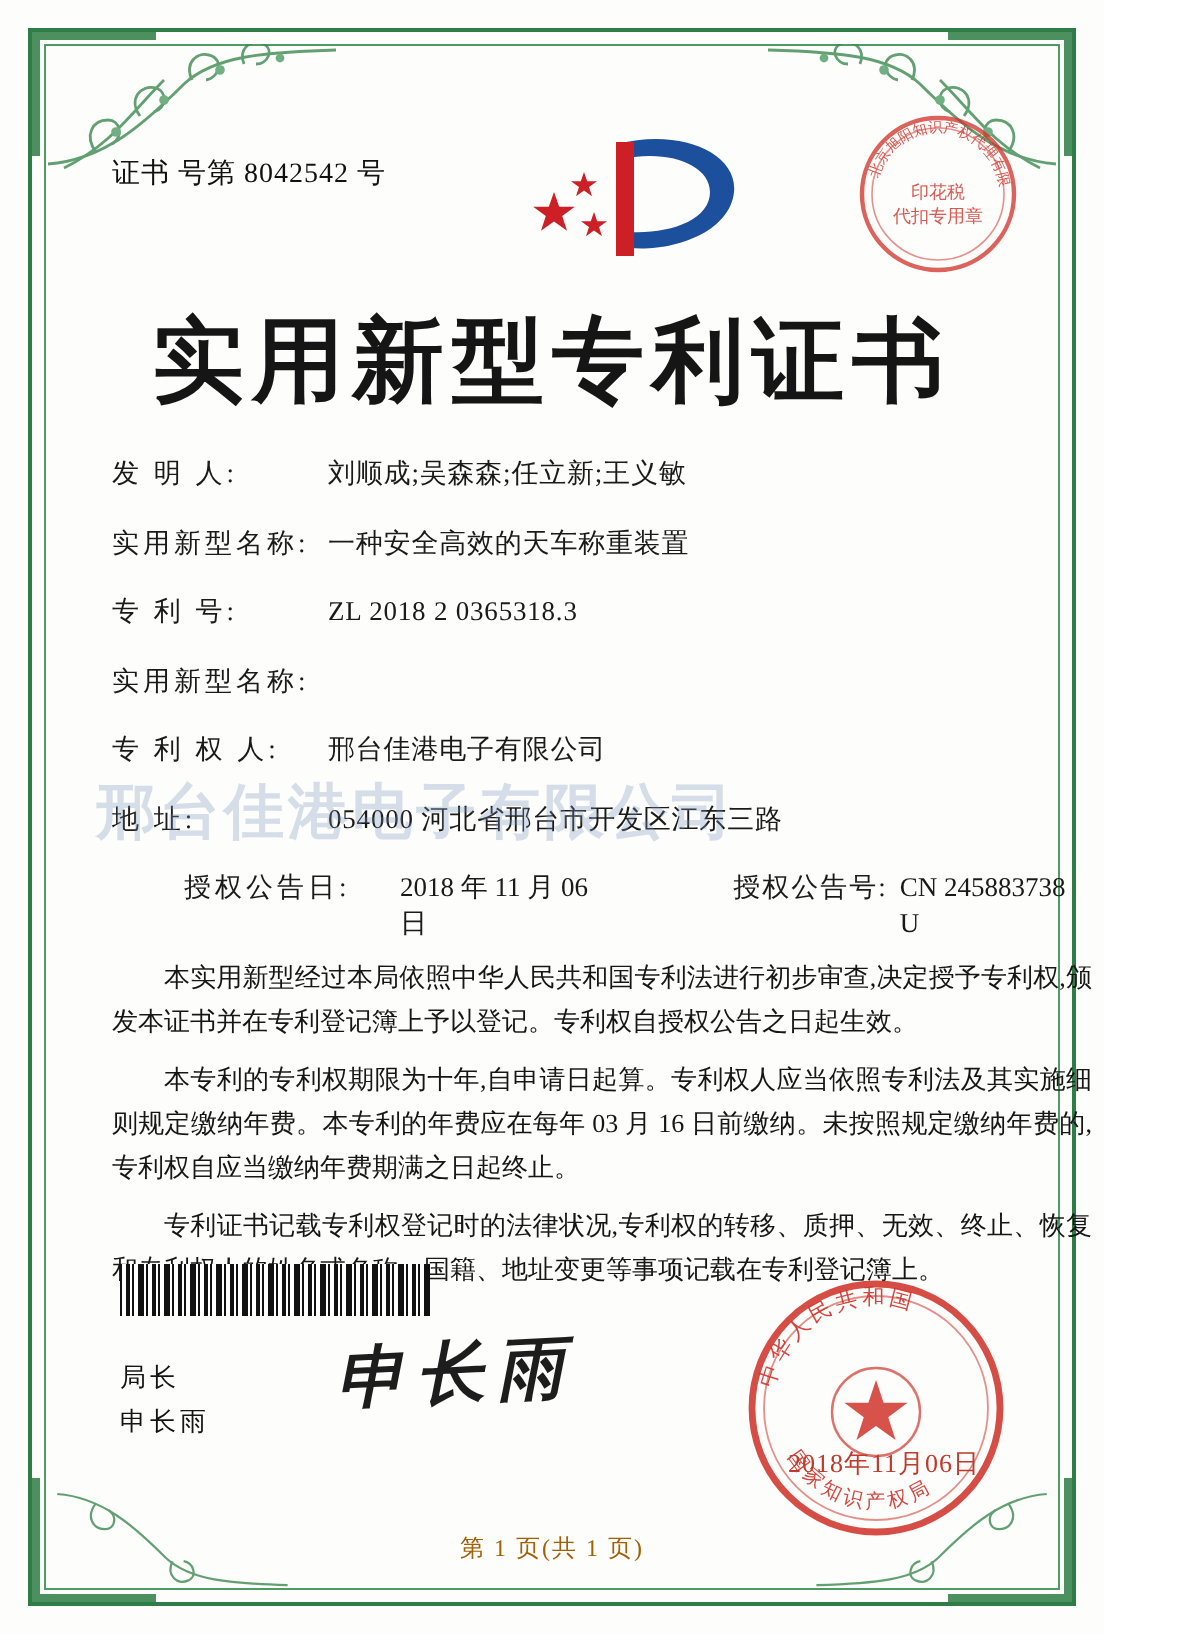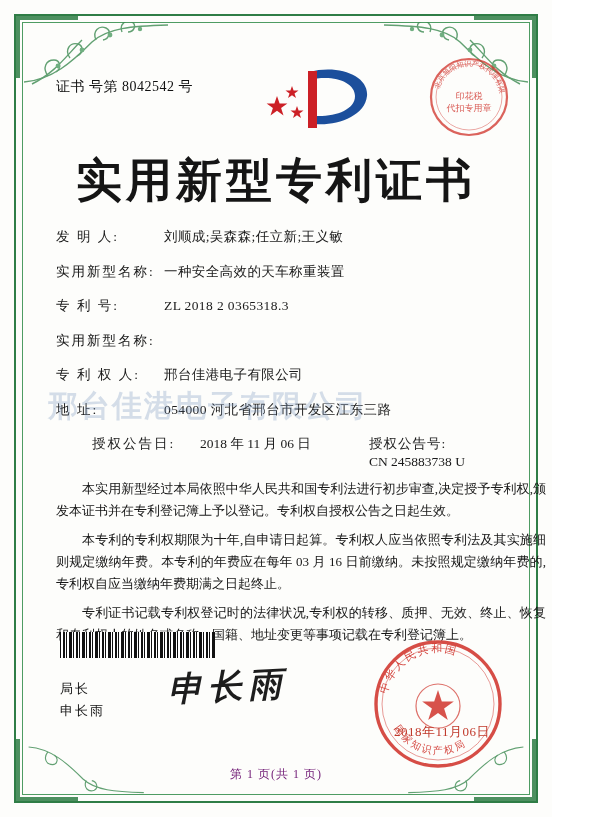--- a/index.html
+++ b/index.html
@@ -74,21 +74,21 @@
     display:flex;align-items:baseline;
     margin-bottom:17px;
   }
   .row .lbl{
     width:108px;flex:0 0 108px;
     letter-spacing:2px;
     white-space:nowrap;
   }
   .row .val{flex:1;letter-spacing:.4px;}
   .row.two .seg{display:flex;align-items:baseline;margin-left:36px;}
-  .row.two .seg.right{margin-left:16px;flex-direction:column;}
+  .row.two .seg.right{margin-left:16px;}
   .row.two .seg.right .lbl2{white-space:nowrap;letter-spacing:1px;margin-right:6px;}
 
   
   .paras{
     position:absolute;left:56px;top:478px;width:490px;
     font-size:13px;line-height:1.72;color:#161616;
     text-align:justify;
   }
   .paras p{margin:0 0 6px 0;text-indent:2em;}
 
@@ -133,21 +133,21 @@
     font-size:30px;color:rgba(120,150,190,.30);
     letter-spacing:2px;font-weight:bold;
     white-space:nowrap;
     font-family:"Liberation Serif","DejaVu Serif",serif;
     pointer-events:none;
   }
 
   
   .footer{
     position:absolute;left:0;right:0;top:766px;
-    text-align:center;font-size:12px;color:#701a75;letter-spacing:1px;
+    text-align:center;font-size:12px;color:#a16207;letter-spacing:1px;
   }
 </style>
 </head>
 <body>
 
 <div class="page">
 
   <div class="border-outer"></div>
   <div class="border-inner"></div>
   <div class="corner tl"></div>

